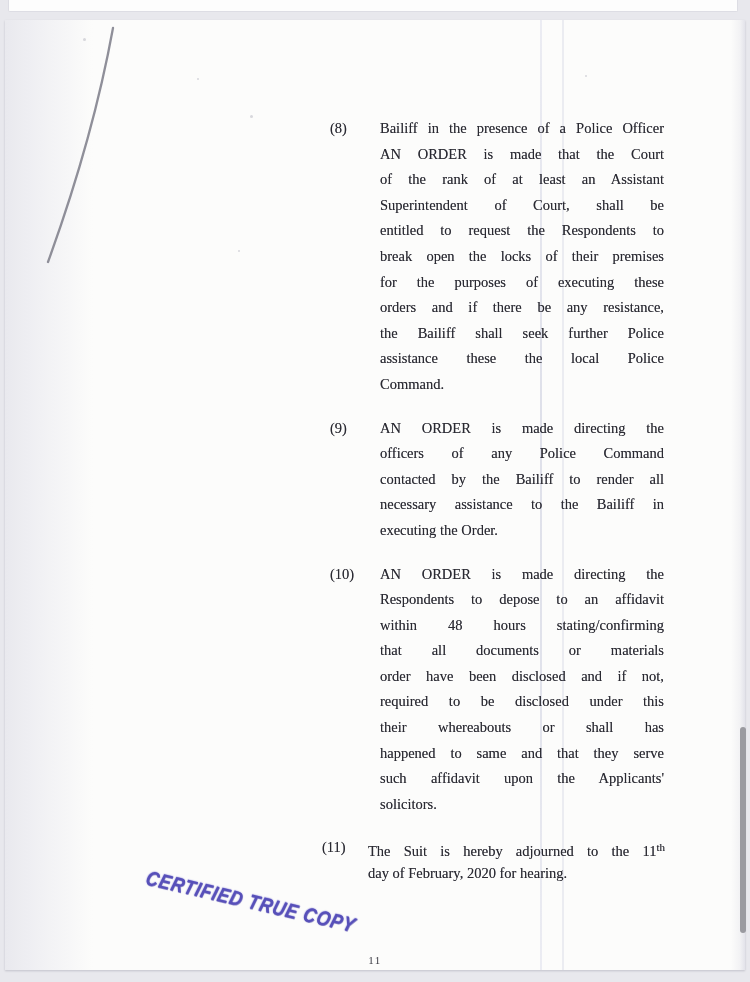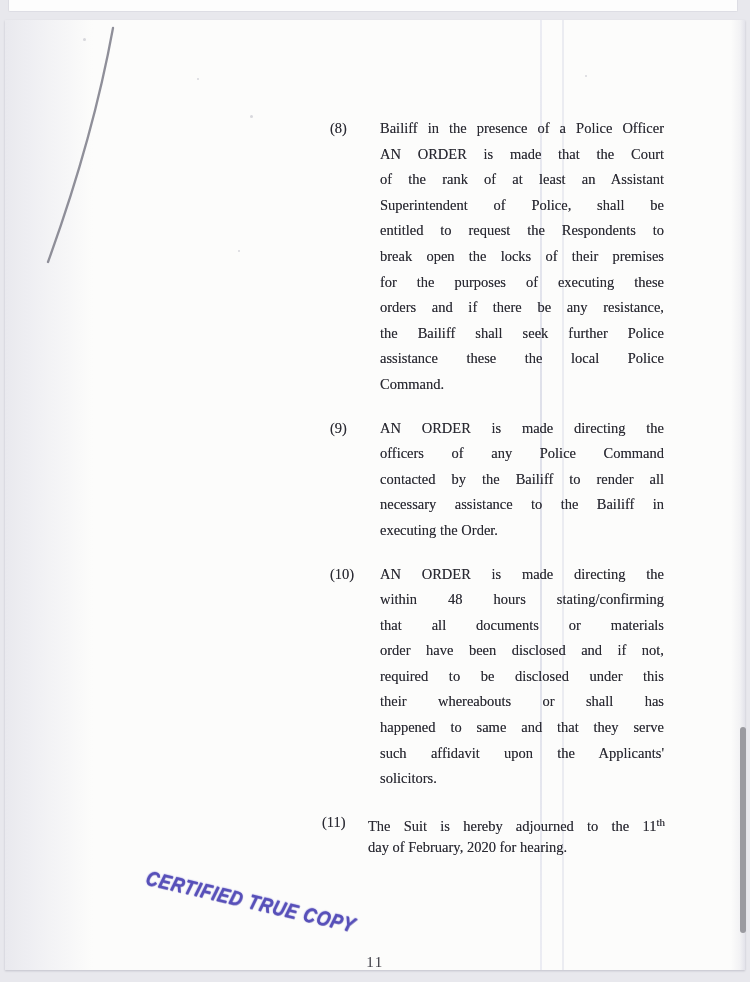--- a/index.html
+++ b/index.html
@@ -59,21 +59,21 @@
     transform:rotate(13deg) skewX(-4deg) scaleX(.85);
     transform-origin:0 0;
     font-family:"Liberation Sans","DejaVu Sans",sans-serif;
     font-style:italic;font-weight:700;font-size:20.5px;letter-spacing:1px;
     color:#4a42b4;opacity:.92;white-space:nowrap;
     text-shadow:.6px .6px 0 rgba(56,48,158,.55), -.5px -.5px 1px rgba(98,92,208,.45), 0 0 2px rgba(74,66,180,.35);
   }
   
   .page-num{
     position:absolute;left:0;right:0;top:934px;text-align:center;
-    font-size:15px;color:#3c3c44;letter-spacing:1.5px;
+    font-size:11px;color:#3c3c44;letter-spacing:1.5px;
   }
   
   .speck{position:absolute;border-radius:50%;background:#b9b9c2;opacity:.55;}
   
   .scrollbar-thumb{
     position:absolute;right:4px;top:727px;width:6px;height:206px;
     background:#9a9aa0;border-radius:3px;
   }
 </style>
 </head>
@@ -97,21 +97,21 @@
   <div class="speck" style="left:580px;top:55px;width:2px;height:2px;"></div>
   <div class="speck" style="left:233px;top:230px;width:2px;height:2px;"></div>
 
   <div class="doc-body" id="doc-body">
       <div class="para">
         <span class="pnum">(8)</span>
         <div class="ptext">
           <div class="line">Bailiff in the presence of a Police Officer</div>
           <div class="line">AN ORDER is made that the Court</div>
           <div class="line">of the rank of at least an Assistant</div>
-          <div class="line">Superintendent of Police, shall be</div>
+          <div class="line">Superintendent of Court, shall be</div>
           <div class="line">entitled to request the Respondents to</div>
           <div class="line">break open the locks of their premises</div>
           <div class="line">for the purposes of executing these</div>
           <div class="line">orders and if there be any resistance,</div>
           <div class="line">the Bailiff shall seek further Police</div>
           <div class="line">assistance these the local Police</div>
           <div class="line last">Command.</div>
         </div>
       </div>
       <div class="para">
@@ -121,20 +121,21 @@
           <div class="line">officers of any Police Command</div>
           <div class="line">contacted by the Bailiff to render all</div>
           <div class="line">necessary assistance to the Bailiff in</div>
           <div class="line last">executing the Order.</div>
         </div>
       </div>
       <div class="para">
         <span class="pnum">(10)</span>
         <div class="ptext">
           <div class="line">AN ORDER is made directing the</div>
+          <div class="line">Respondents to depose to an affidavit</div>
           <div class="line">within 48 hours stating/confirming</div>
           <div class="line">that all documents  or materials</div>
           <div class="line">order have been disclosed and if not,</div>
           <div class="line">required to be disclosed under this</div>
           <div class="line">their whereabouts or shall has</div>
           <div class="line">happened to same and that they serve</div>
           <div class="line">such affidavit upon the Applicants'</div>
           <div class="line last">solicitors.</div>
         </div>
       </div>

